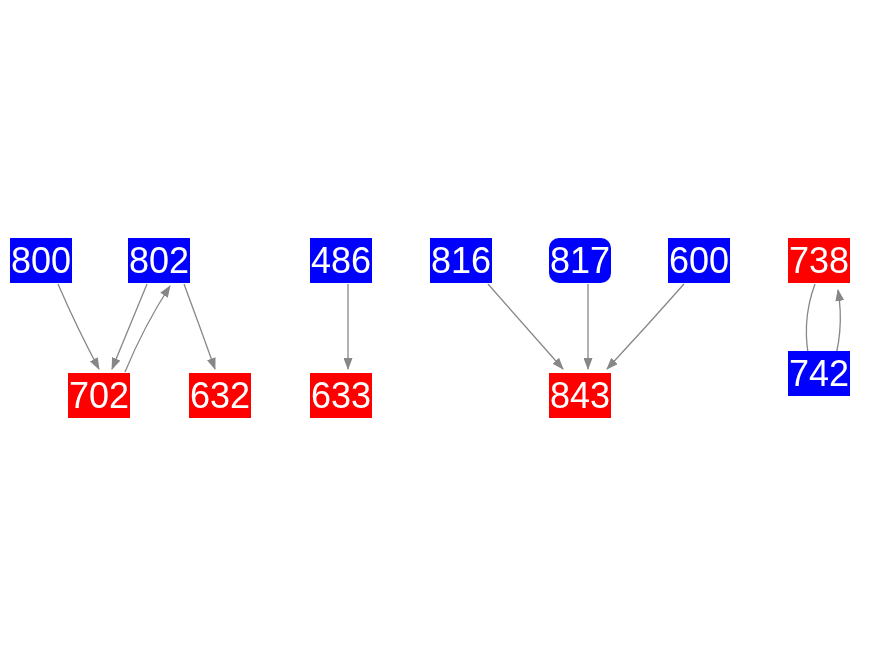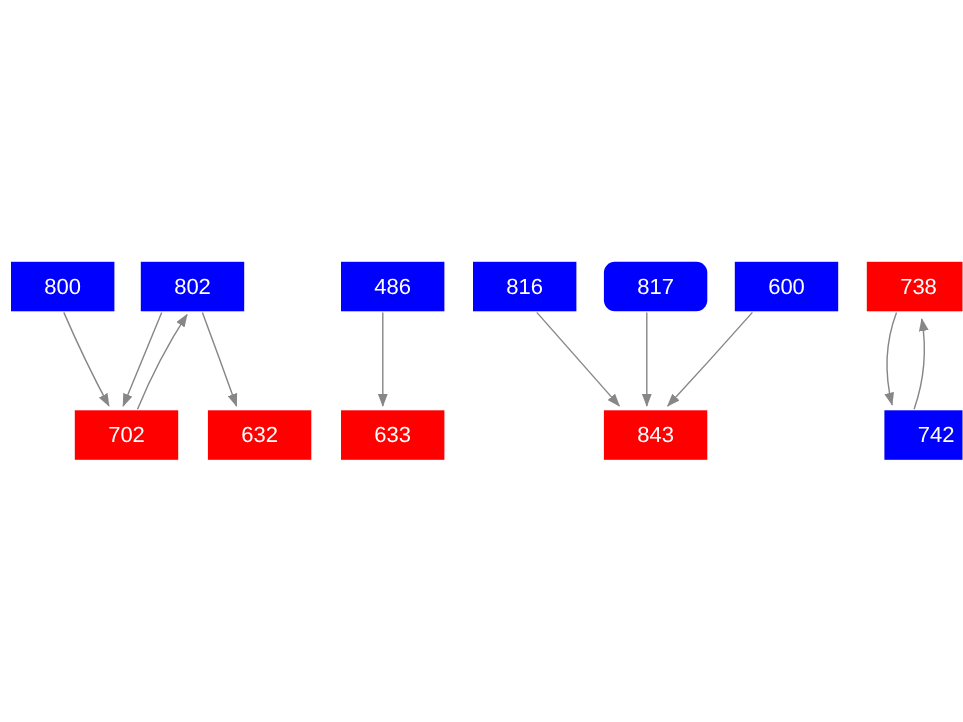--- a/index.html
+++ b/index.html
@@ -23,26 +23,26 @@
     top: 0;
     width: 875px;
     height: 656px;
   }
   svg.edges path.edge {
     fill: none;
     stroke-width: 1.3px;
   }
   .node {
     position: absolute;
-    width: 94px;
+    width: 62px;
     height: 45px;
     display: flex;
     align-items: center;
     justify-content: center;
-    font-size: 20px;
+    font-size: 36px;
     line-height: 1;
     color: #ffffff;
     user-select: none;
   }
 </style>
 </head>
 <body style="background: rgb(255, 255, 255);">
 
 <div class="canvas">
   <svg class="edges" viewBox="0 0 875 656">
@@ -69,15 +69,15 @@
       <div class="node" style="left: 128px; top: 238px; background: rgb(0, 0, 254); color: rgb(255, 255, 255);">802</div>
       <div class="node" style="left: 310px; top: 238px; background: rgb(0, 0, 254); color: rgb(255, 255, 255);">486</div>
       <div class="node" style="left: 430px; top: 238px; background: rgb(0, 0, 254); color: rgb(255, 255, 255);">816</div>
       <div class="node" style="left: 549px; top: 238px; background: rgb(0, 0, 254); color: rgb(255, 255, 255); border-radius: 10px;">817</div>
       <div class="node" style="left: 668px; top: 238px; background: rgb(0, 0, 254); color: rgb(255, 255, 255);">600</div>
       <div class="node" style="left: 788px; top: 238px; background: rgb(254, 0, 0); color: rgb(255, 255, 255);">738</div>
       <div class="node" style="left: 68px; top: 373px; background: rgb(254, 0, 0); color: rgb(255, 255, 255);">702</div>
       <div class="node" style="left: 189px; top: 373px; background: rgb(254, 0, 0); color: rgb(255, 255, 255);">632</div>
       <div class="node" style="left: 310px; top: 373px; background: rgb(254, 0, 0); color: rgb(255, 255, 255);">633</div>
       <div class="node" style="left: 549px; top: 373px; background: rgb(254, 0, 0); color: rgb(255, 255, 255);">843</div>
-      <div class="node" style="left: 788px; top: 373px; background: rgb(0, 0, 254); color: rgb(255, 255, 255); margin-left: 16px;">742</div>
+      <div class="node" style="left: 788px; top: 351px; background: rgb(0, 0, 254); color: rgb(255, 255, 255);">742</div>
     </div>
 </div>
 
 </body></html>

